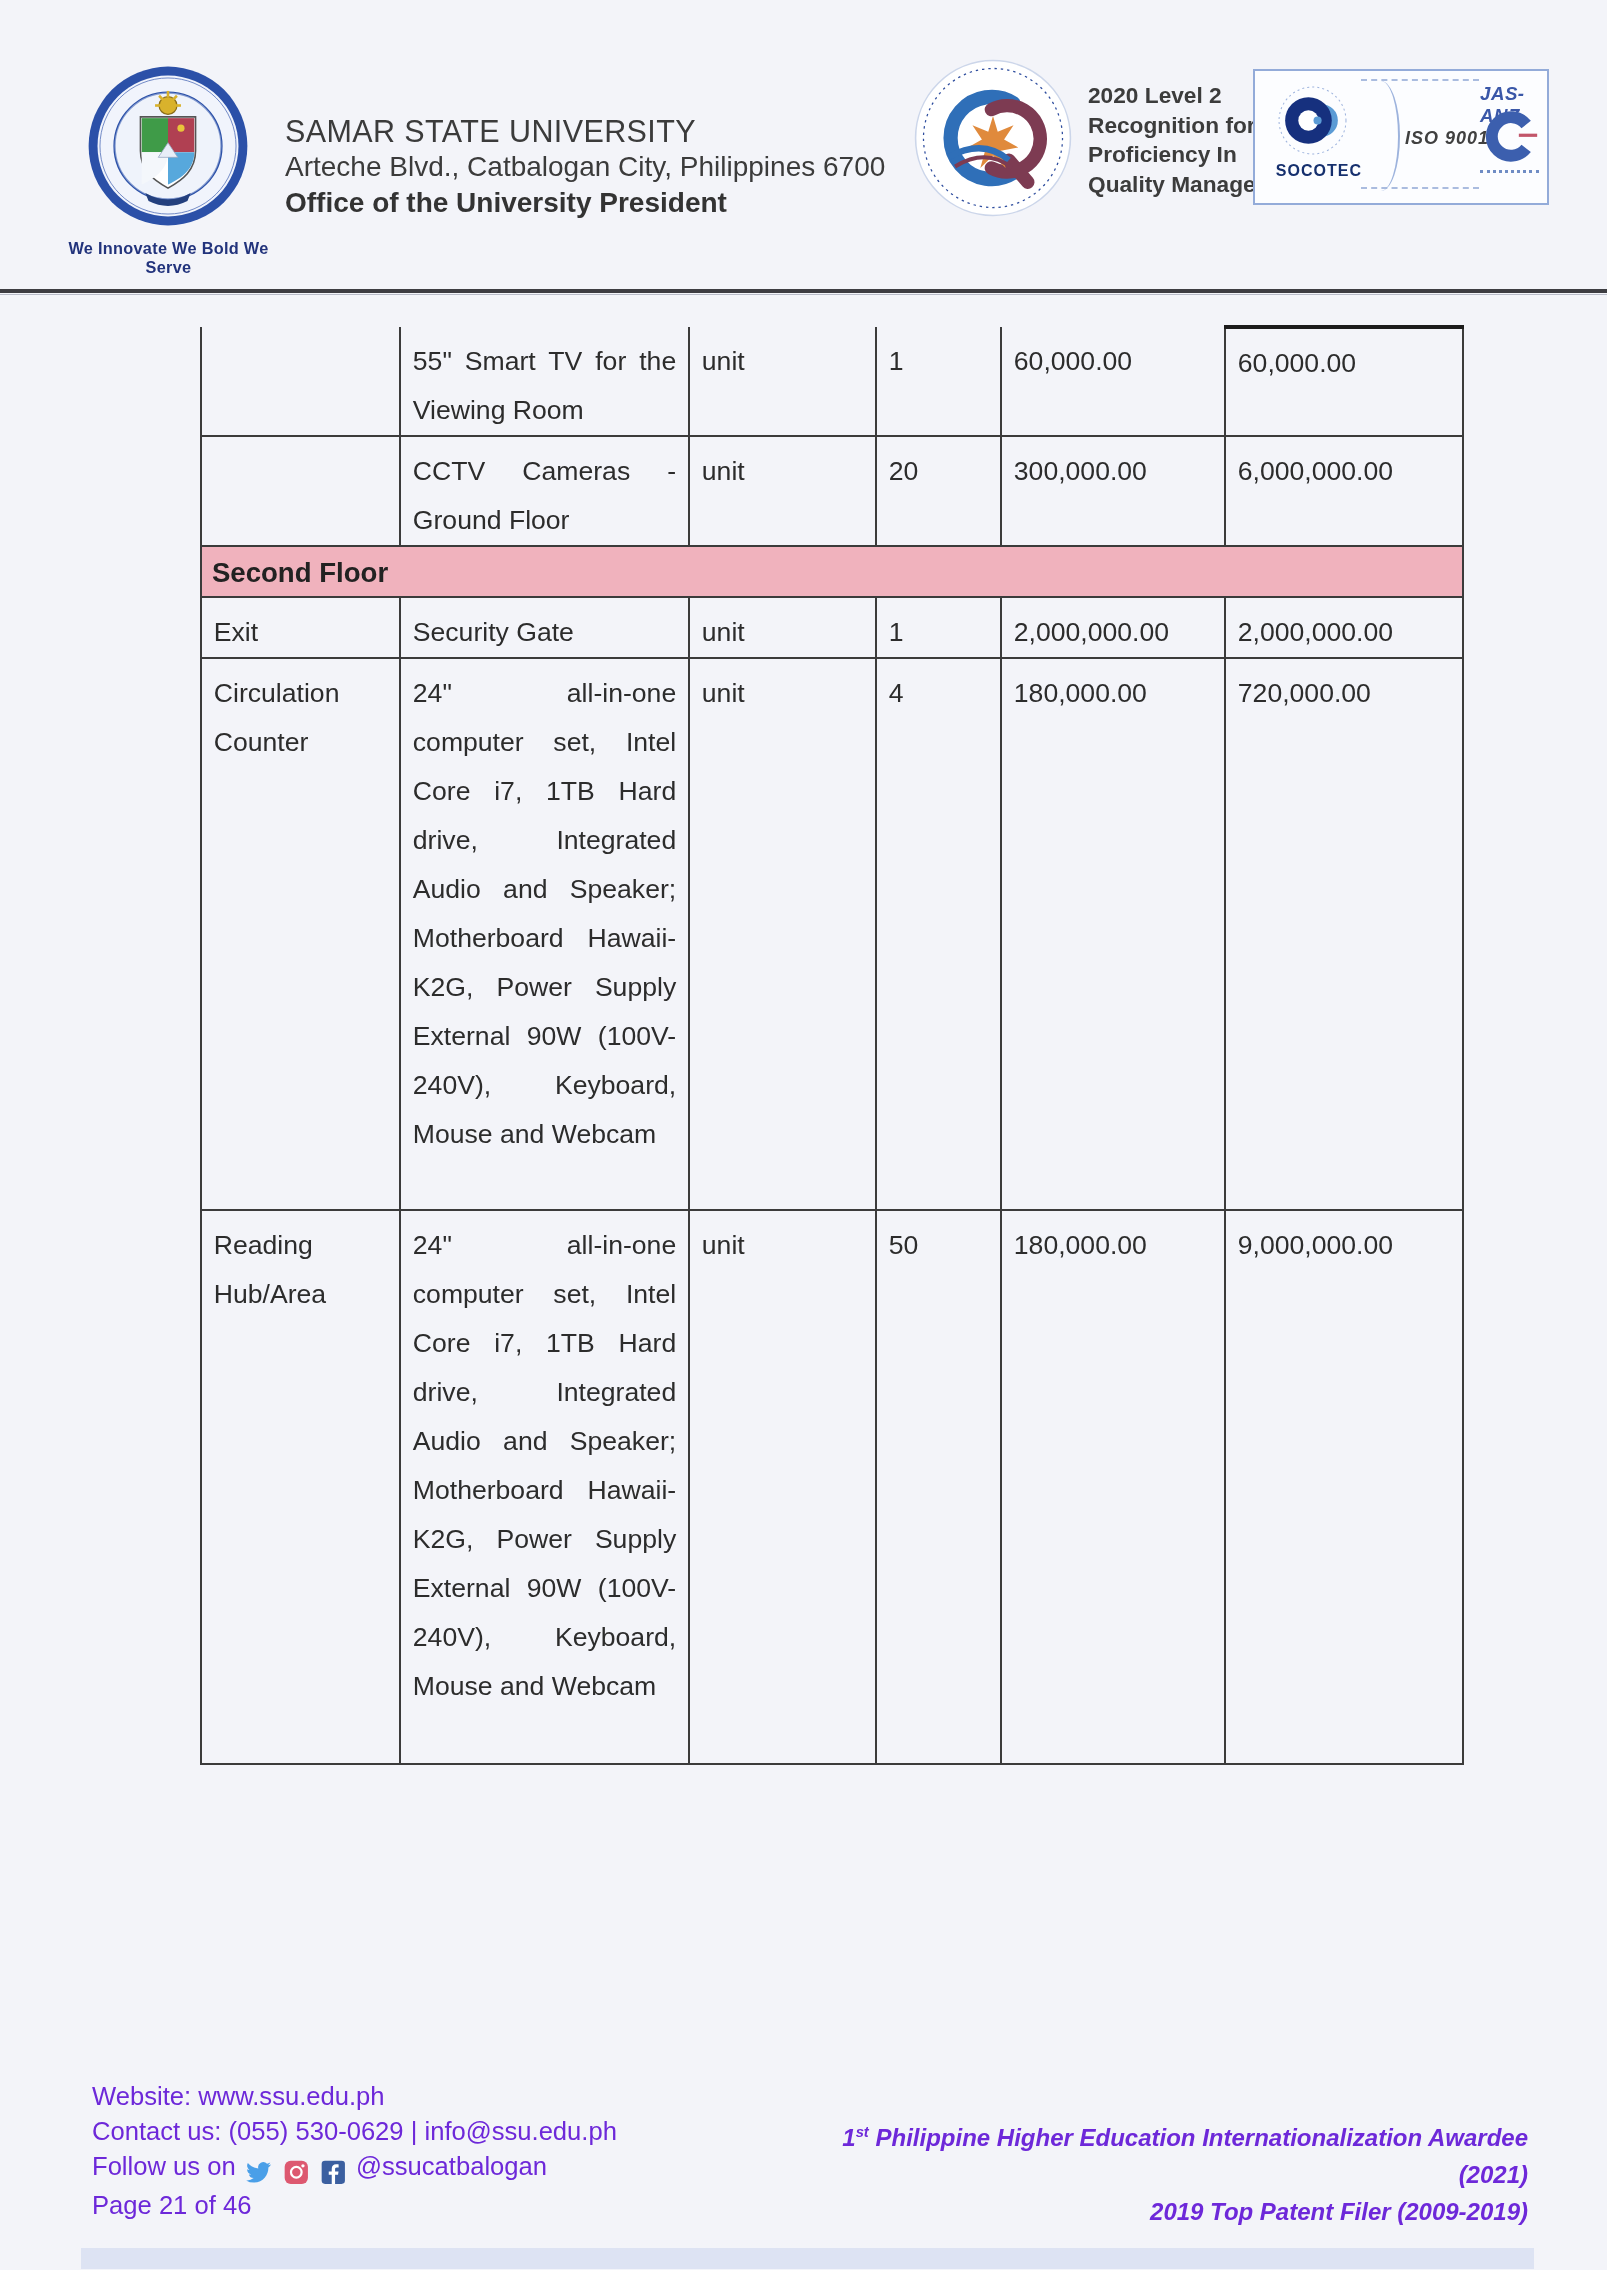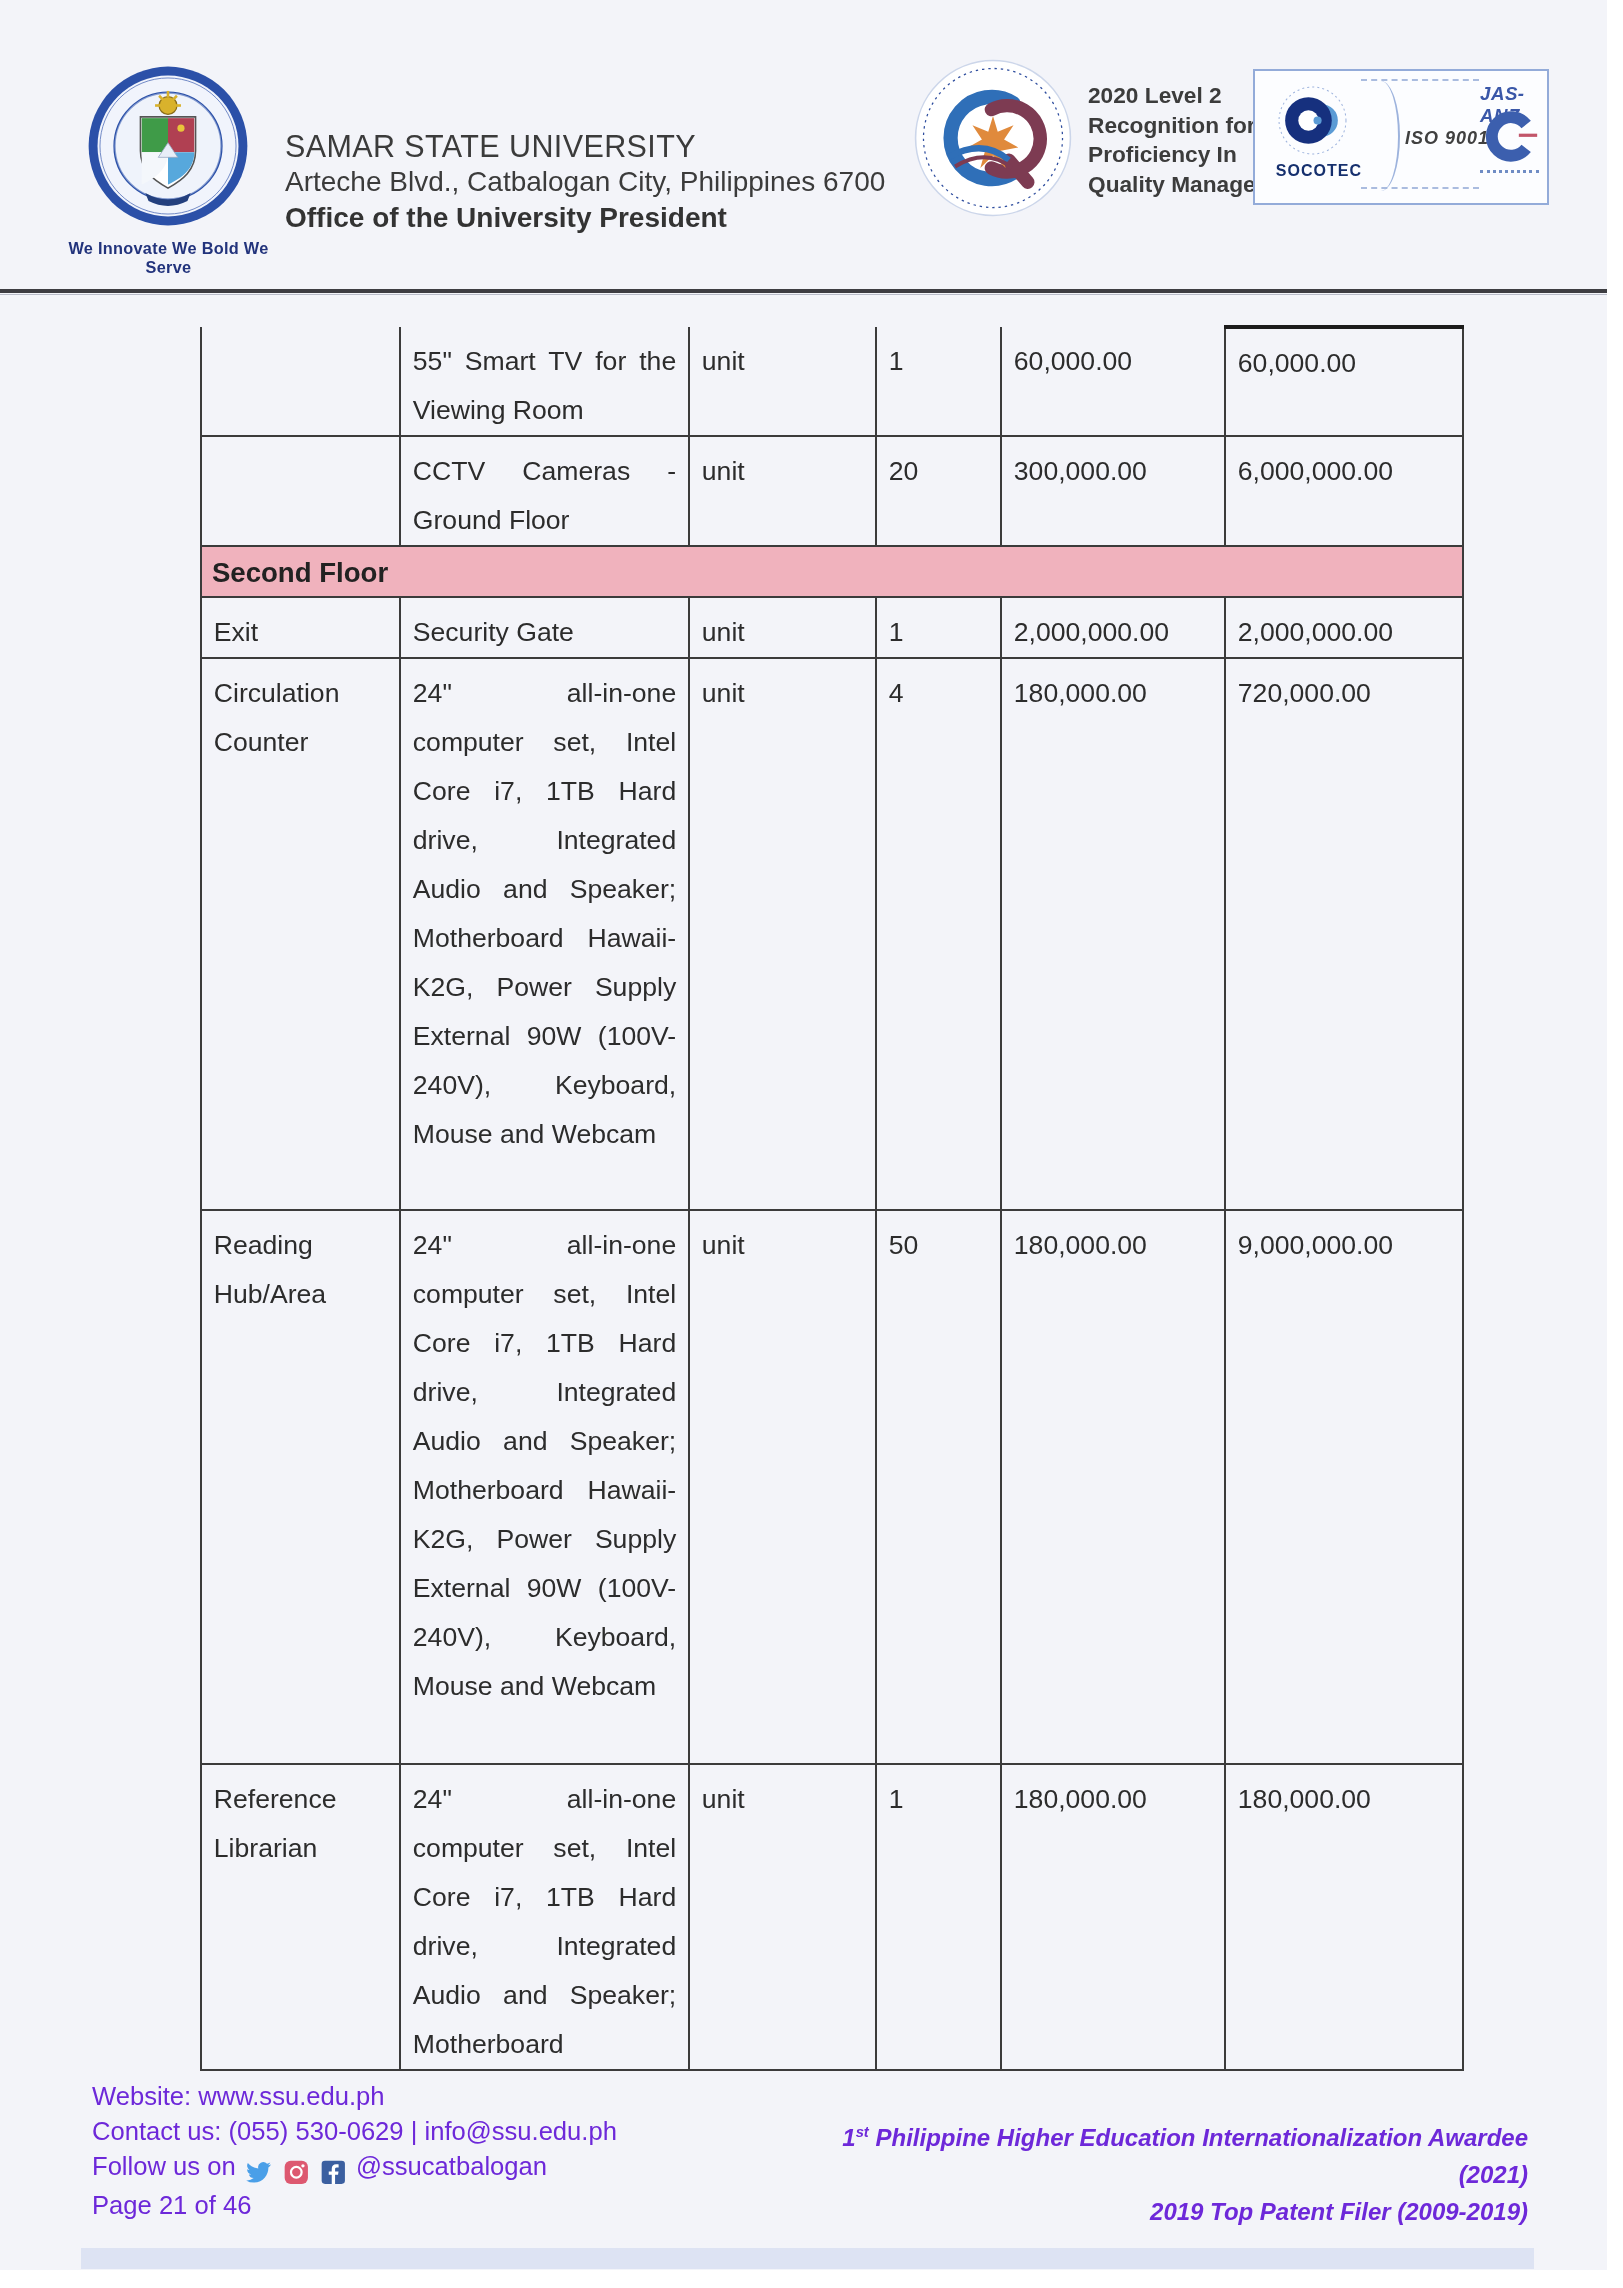--- a/index.html
+++ b/index.html
@@ -7,21 +7,21 @@
   body { font-family:"Liberation Sans","DejaVu Sans",sans-serif; color:#2e2e2e; }
   .page { position:relative; width:1623px; height:2288px; background:#f3f4f9; overflow:hidden; }
   .edge-right { position:absolute; right:0; top:0; width:15.8px; height:100%; background:#ffffff; }
   .edge-bottom { position:absolute; left:0; top:2270px; width:100%; height:18.7px; background:#ffffff; }
   .bottom-strip { position:absolute; left:81px; top:2248px; width:1453px; height:20.7px; background:#dde3f3; }
 
   
   .seal { position:absolute; left:87px; top:65px; width:162px; height:162px; }
   .tagline { position:absolute; left:57px; top:239px; width:223px; text-align:center;
              font-size:16.3px; font-weight:bold; color:#22337c; letter-spacing:0.3px; }
-  .addr-block { position:absolute; left:285px; top:128px; line-height:36px; }
+  .addr-block { position:absolute; left:285px; top:113px; line-height:36px; }
   .uni-name { font-size:30.5px; color:#3b3b3b; letter-spacing:0.4px; }
   .uni-addr { font-size:28px; color:#3b3b3b; }
   .uni-office { font-size:28px; font-weight:bold; color:#333333; }
 
   .pqa-seal { position:absolute; left:914px; top:59px; width:158px; height:158px; }
   .award-text { position:absolute; left:1088px; top:81px; font-size:22.7px; font-weight:bold;
                 color:#3c3c3c; line-height:29.6px; font-family:"Liberation Sans",sans-serif; }
 
   .cert-box { position:absolute; left:1253px; top:69px; width:296px; height:136px;
               border:2px solid #93abd9; background:#fcfdff; }
@@ -193,28 +193,20 @@
       <td class="total">720,000.00</td>
     </tr>
     <tr class="h-read">
       <td class="loc">Reading Hub/Area</td>
       <td class="desc">24" all-in-one computer set, Intel Core i7, 1TB Hard drive, Integrated Audio and Speaker; Motherboard Hawaii-K2G, Power Supply External 90W (100V-240V), Keyboard, Mouse and Webcam</td>
       <td class="unit">unit</td>
       <td class="qty">50</td>
       <td class="price">180,000.00</td>
       <td class="total">9,000,000.00</td>
     </tr>
-    <tr class="h-ref">
-      <td class="loc">Reference Librarian</td>
-      <td class="desc">24" all-in-one computer set, Intel Core i7, 1TB Hard drive, Integrated Audio and Speaker; Motherboard</td>
-      <td class="unit">unit</td>
-      <td class="qty">1</td>
-      <td class="price">180,000.00</td>
-      <td class="total">180,000.00</td>
-    </tr>
   </tbody>
     </table>
 
   <div class="footer-left">
     <div>Website: www.ssu.edu.ph</div>
     <div>Contact us: (055) 530-0629 | info@ssu.edu.ph</div>
     <div>
       <span>Follow us on</span>
       <span class="soc-icons">
         <svg viewBox="0 0 24 24">

